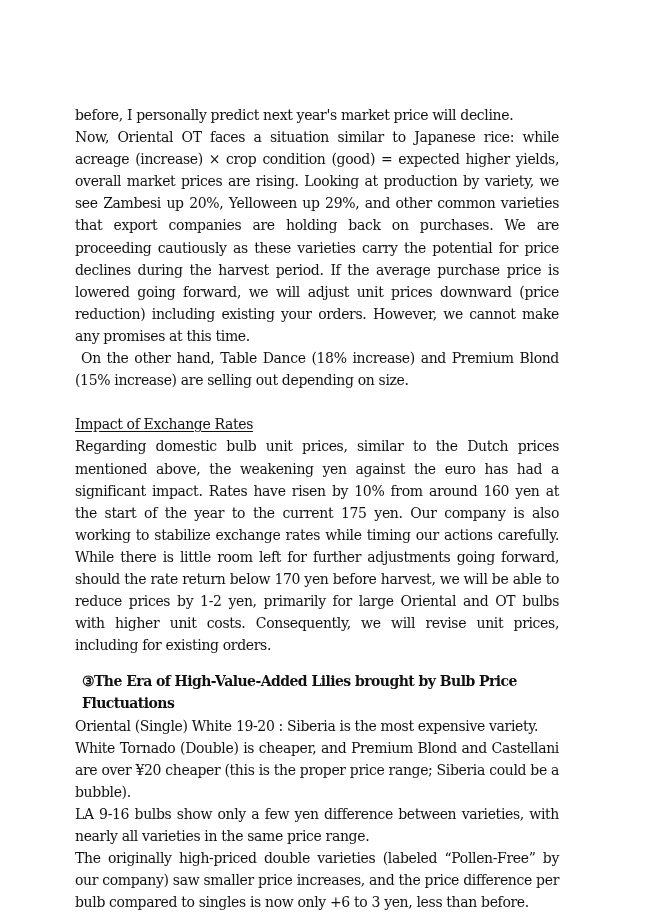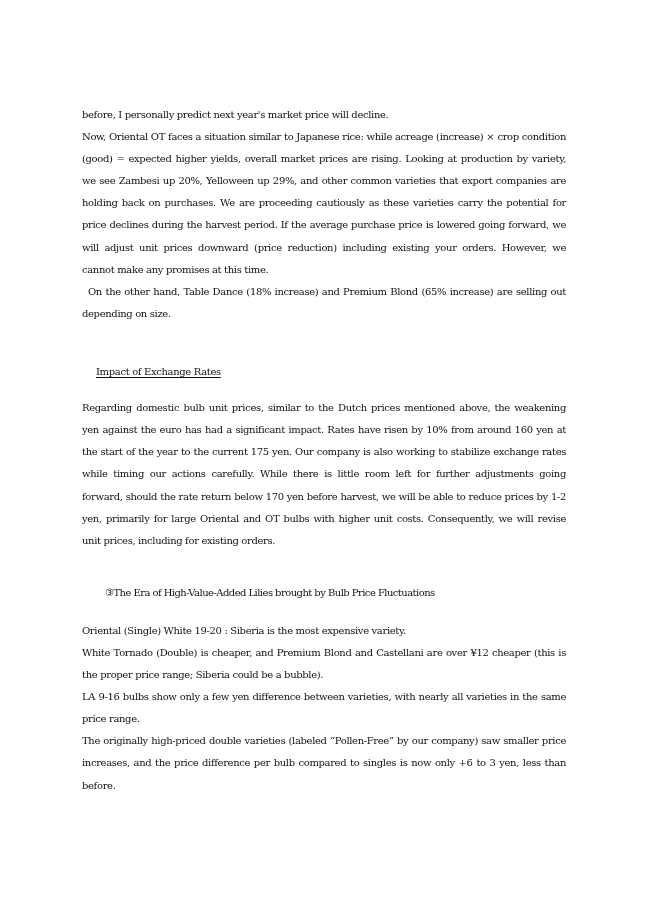--- a/index.html
+++ b/index.html
@@ -10,68 +10,68 @@
     body {
       width: 664px;
       height: 924px;
       position: relative;
       overflow: hidden;
       font-family: "DejaVu Serif", "Liberation Serif", serif;
       color: #111111;
     }
     .page {
       position: absolute;
-      left: 82px;
+      left: 75px;
       top: 104px;
       width: 484px;
-      font-size: 10px;
+      font-size: 14px;
       line-height: 22.1px;
       letter-spacing: -0.35px;
     }
     .para {
       margin: 0;
       text-align: justify;
       text-align-last: left;
     }
     .para.indent {
       text-indent: 6px;
     }
     .blank {
       height: 22.1px;
     }
     .section-heading {
-      margin: 14px;
+      margin: 0;
       text-decoration: underline;
       text-underline-offset: 2px;
     }
     .bold-heading {
-      margin: 16px;
-      font-weight: normal;
+      margin: 0;
+      font-weight: bold;
       padding-left: 7px;
       letter-spacing: -0.55px;
     }
     .blank-small {
       height: 14px;
     }
   </style>
 </head>
 <body>
 
 <div class="page">
 
   <p class="para">before, I personally predict next year's market price will decline.</p>
   <p class="para">Now, Oriental OT faces a situation similar to Japanese rice: while acreage (increase) × crop condition (good) = expected higher yields, overall market prices are rising. Looking at production by variety, we see Zambesi up 20%, Yelloween up 29%, and other common varieties that export companies are holding back on purchases. We are proceeding cautiously as these varieties carry the potential for price declines during the harvest period. If the average purchase price is lowered going forward, we will adjust unit prices downward (price reduction) including existing your orders. However, we cannot make any promises at this time.</p>
-  <p class="para indent">On the other hand, Table Dance (18% increase) and Premium Blond (65% increase) are selling out depending on size.</p>
+  <p class="para indent">On the other hand, Table Dance (18% increase) and Premium Blond (15% increase) are selling out depending on size.</p>
 
   <div class="blank"></div>
 
   <p class="section-heading">Impact of Exchange Rates</p>
   <p class="para">Regarding domestic bulb unit prices, similar to the Dutch prices mentioned above, the weakening yen against the euro has had a significant impact. Rates have risen by 10% from around 160 yen at the start of the year to the current 175 yen. Our company is also working to stabilize exchange rates while timing our actions carefully. While there is little room left for further adjustments going forward, should the rate return below 170 yen before harvest, we will be able to reduce prices by 1-2 yen, primarily for large Oriental and OT bulbs with higher unit costs. Consequently, we will revise unit prices, including for existing orders.</p>
 
   <div class="blank-small"></div>
 
   <p class="bold-heading">③The Era of High-Value-Added Lilies brought by Bulb Price Fluctuations</p>
   <p class="para">Oriental (Single) White 19-20 : Siberia is the most expensive variety.</p>
-  <p class="para">White Tornado (Double) is cheaper, and Premium Blond and Castellani are over ¥12 cheaper (this is the proper price range; Siberia could be a bubble).</p>
+  <p class="para">White Tornado (Double) is cheaper, and Premium Blond and Castellani are over ¥20 cheaper (this is the proper price range; Siberia could be a bubble).</p>
   <p class="para">LA 9-16 bulbs show only a few yen difference between varieties, with nearly all varieties in the same price range.</p>
   <p class="para">The originally high-priced double varieties (labeled “Pollen-Free” by our company) saw smaller price increases, and the price difference per bulb compared to singles is now only +6 to 3 yen, less than before.</p>
 
 </div>
 
 </body></html>

